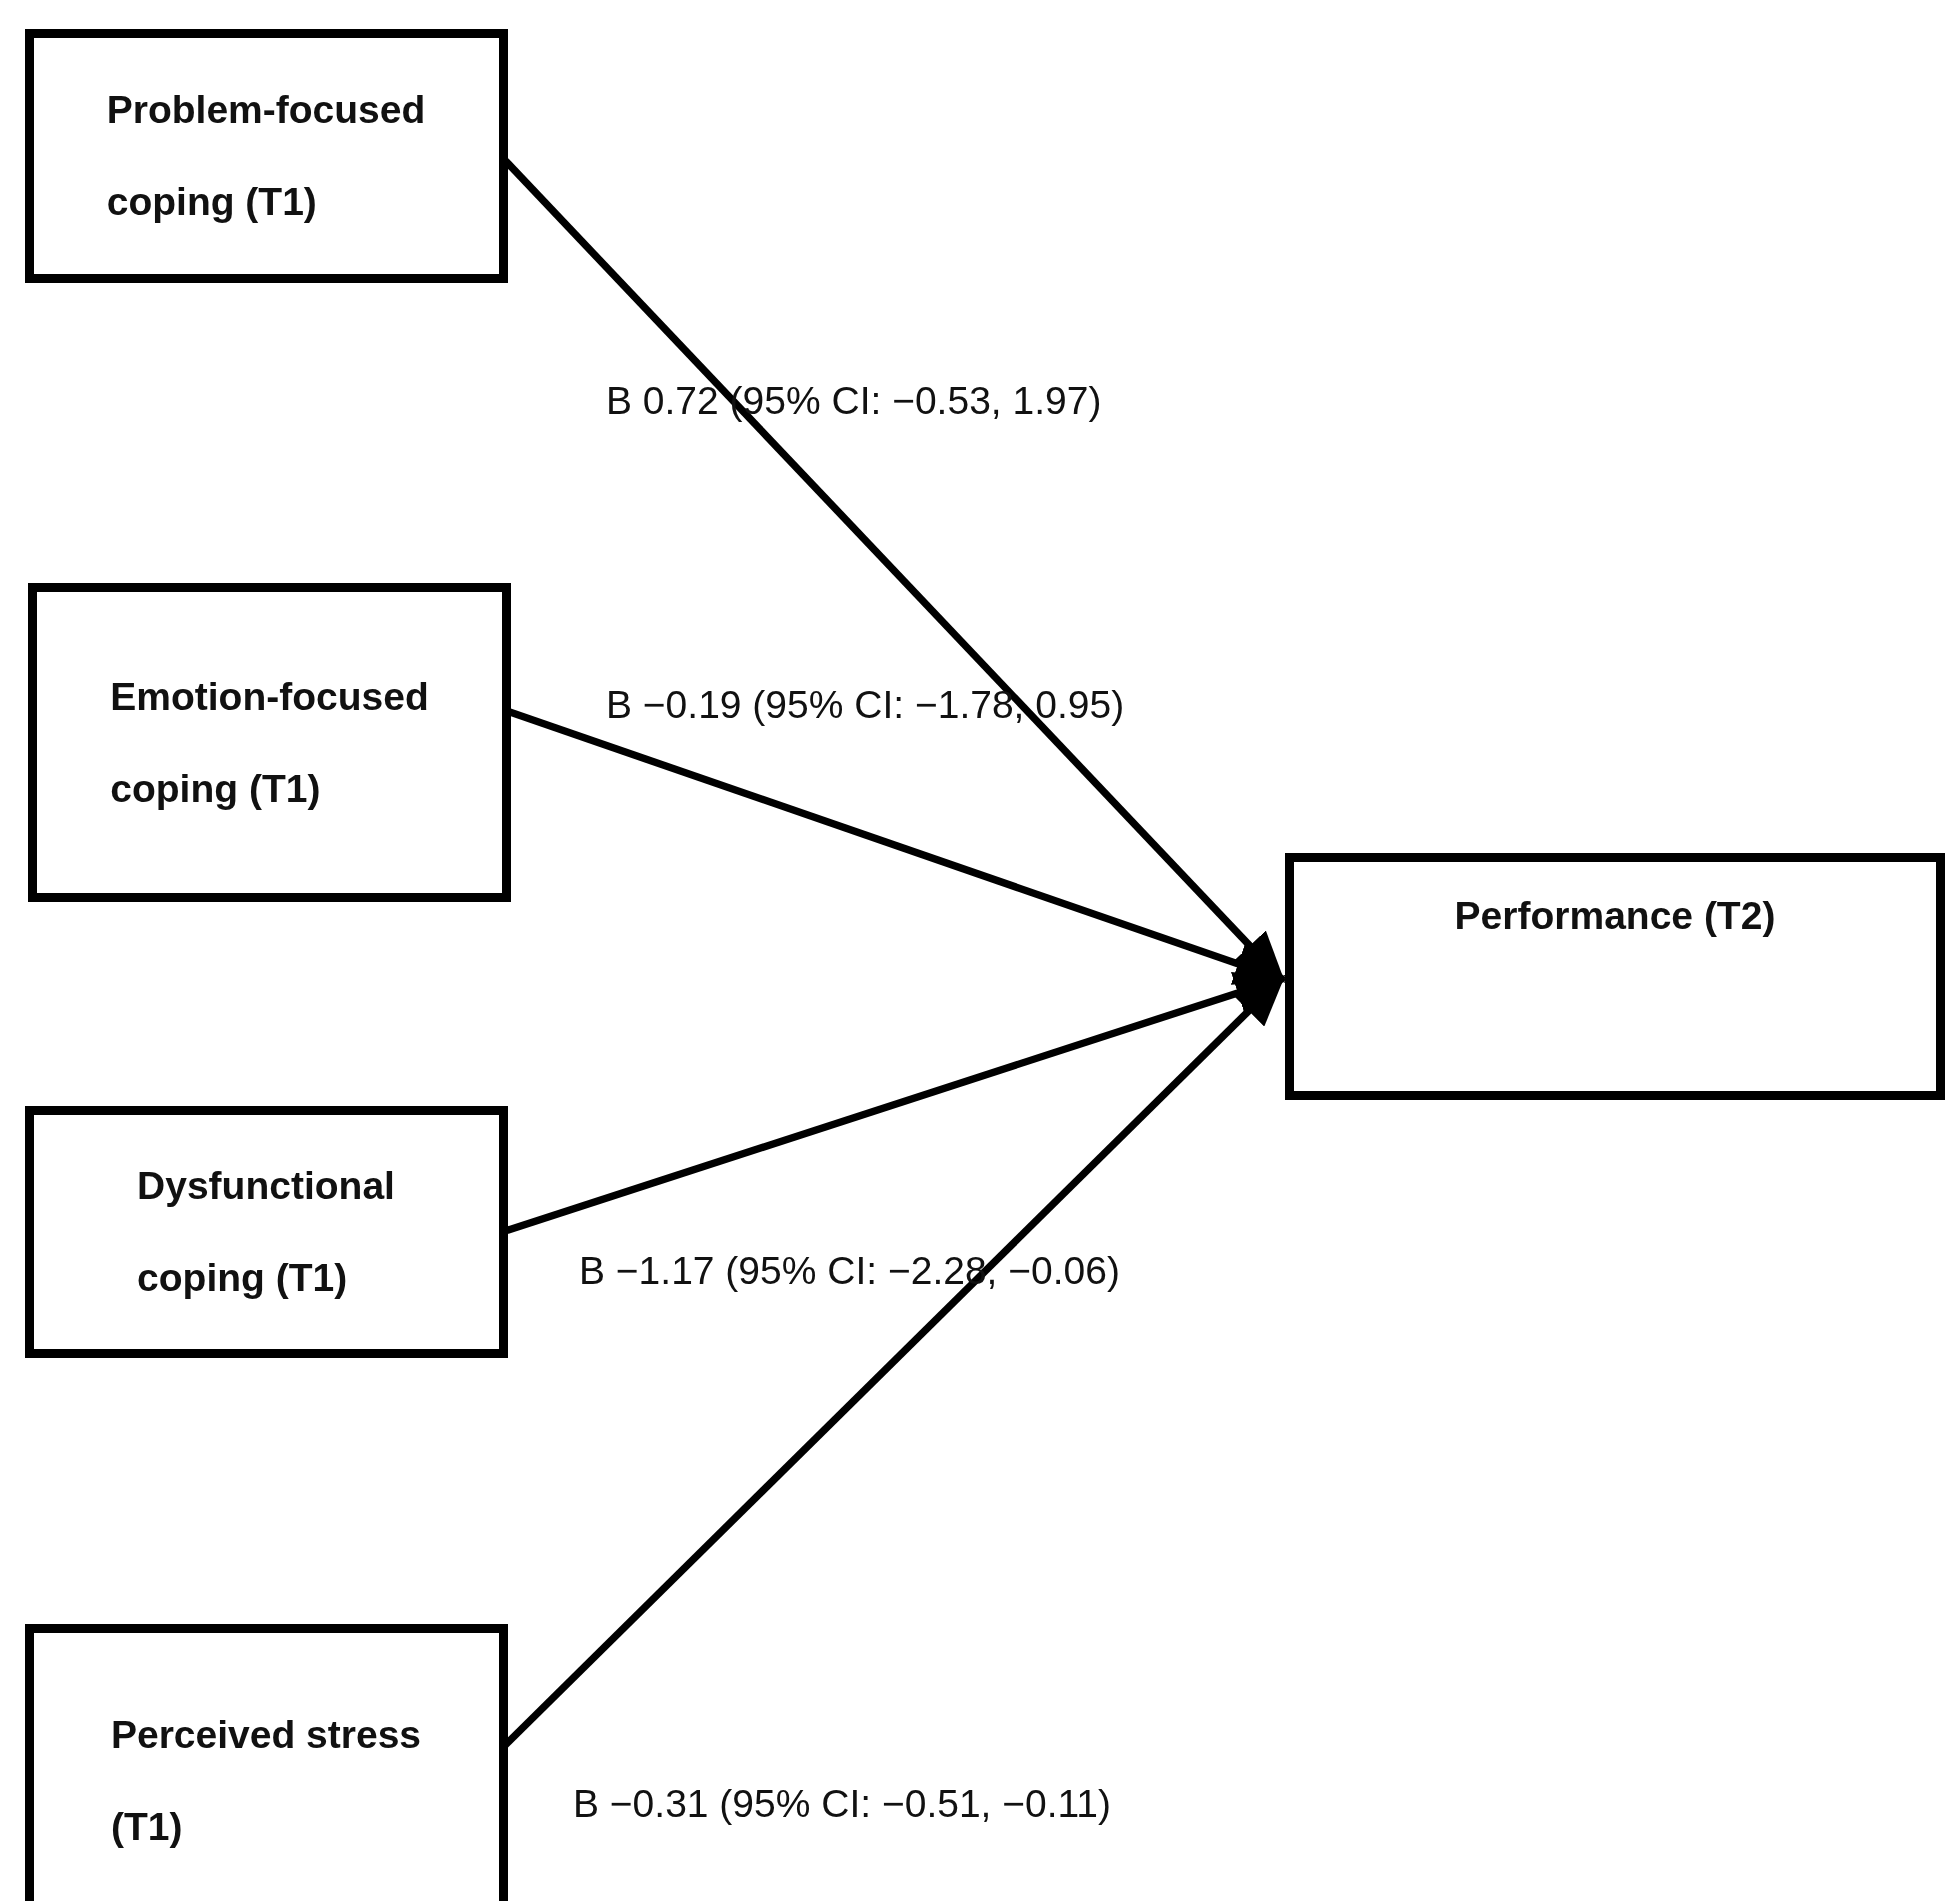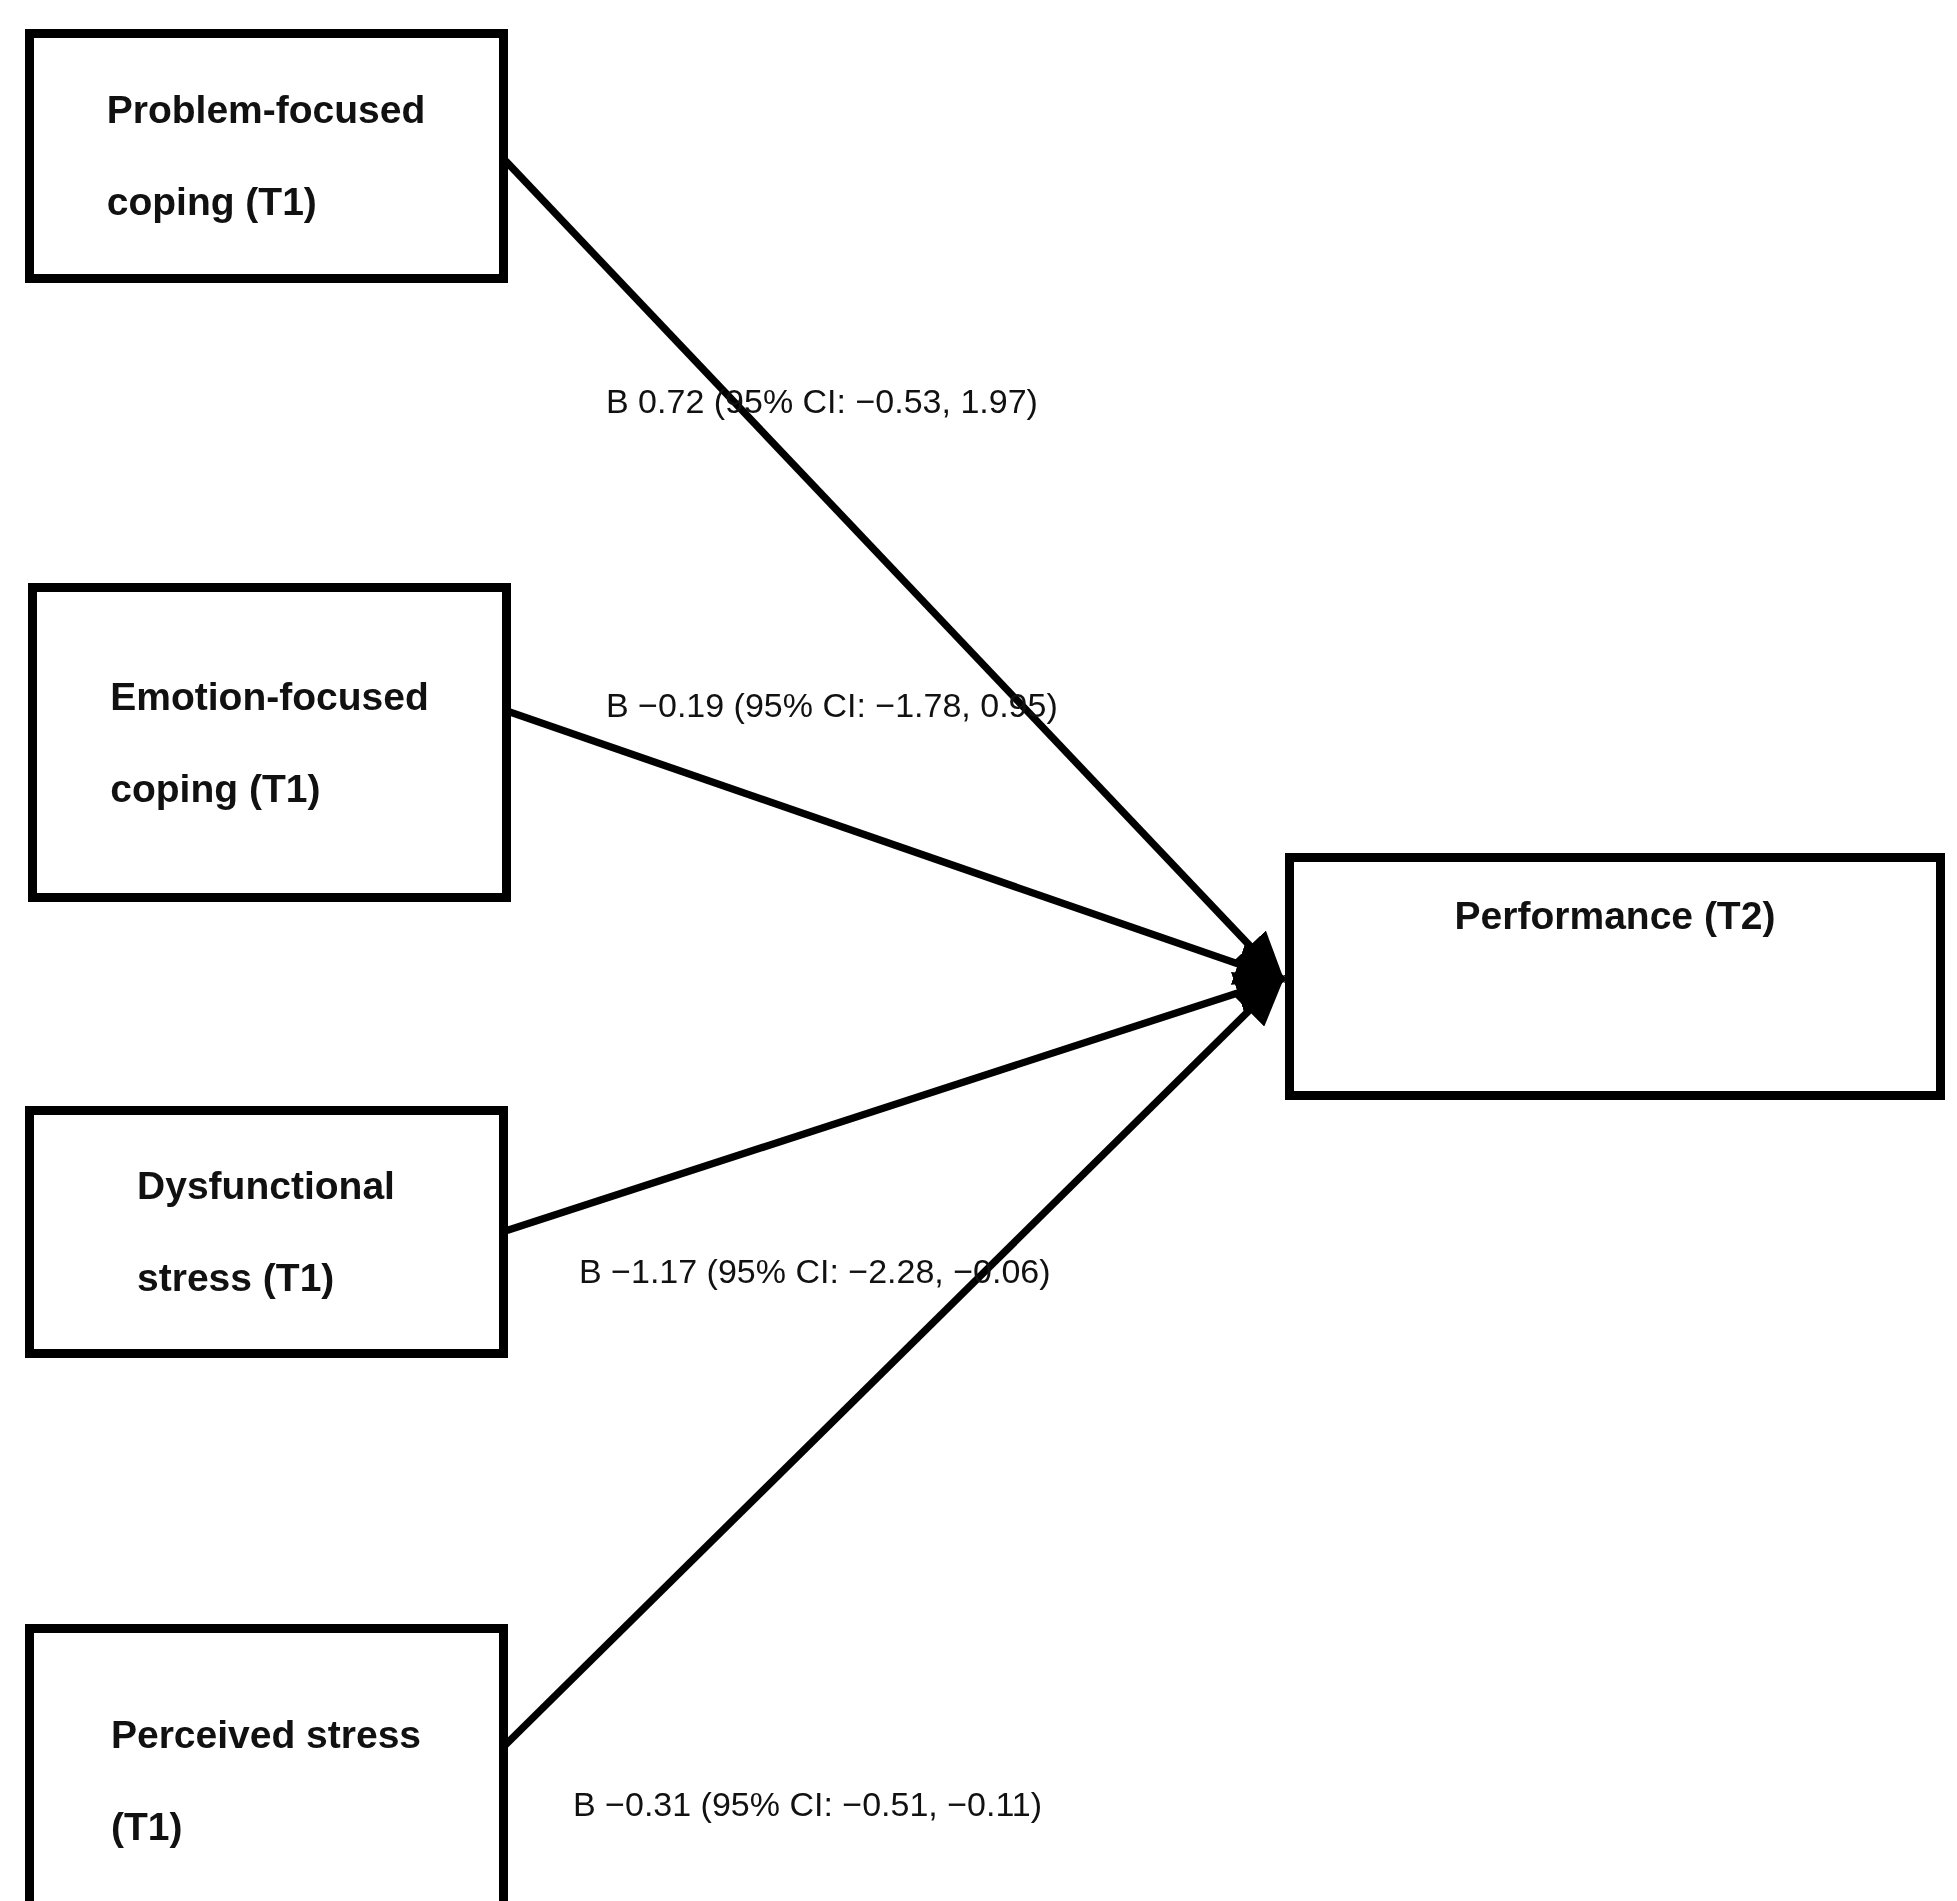--- a/index.html
+++ b/index.html
@@ -39,21 +39,21 @@
     font-weight: bold;
   }
   #box-problem-focused  { left: 24.5px;   top: 29px;   width: 483px; height: 254px; }
   #box-emotion-focused  { left: 28px;   top: 583px;  width: 483px; height: 319px; }
   #box-dysfunctional    { left: 24.5px;   top: 1106px; width: 483px; height: 252px; }
   #box-perceived-stress { left: 24.5px;   top: 1624px; width: 483px; height: 314px; }
   #box-performance      { left: 1285px; top: 853px; width: 660px; height: 247px;
                           align-items: flex-start; padding-top: 8px; }
   .edge-label {
     position: absolute;
-    font-size: 34px;
+    font-size: 39px;
     line-height: 46px;
     white-space: nowrap;
     transform: translateY(-50%);
     color: #111111;
   }
   #edge-label-0 { left: 606px; top: 401px; }
   #edge-label-1 { left: 606px; top: 705px; }
   #edge-label-2 { left: 579px; top: 1271px; }
   #edge-label-3 { left: 573px; top: 1804px; }
 </style>
@@ -74,21 +74,21 @@
     <line x1="612" y1="2138" x2="1566" y2="1196" stroke="#000000" stroke-width="9" marker-end="url(#ah)"></line>
   </svg>
 
   <div class="node-box" id="box-problem-focused">Problem-focused
 coping (T1)</div>
 
   <div class="node-box" id="box-emotion-focused">Emotion-focused
 coping (T1)</div>
 
   <div class="node-box" id="box-dysfunctional">Dysfunctional
-stress (T1)</div>
+coping (T1)</div>
 
   <div class="node-box" id="box-perceived-stress">Perceived stress
 (T1)</div>
 
   <div class="node-box" id="box-performance">Performance (T2)</div>
 
   <div class="edge-label" id="edge-label-0">B 0.72 (95% CI: −0.53, 1.97)</div>
 
   <div class="edge-label" id="edge-label-1">B −0.19 (95% CI: −1.78, 0.95)</div>
 

